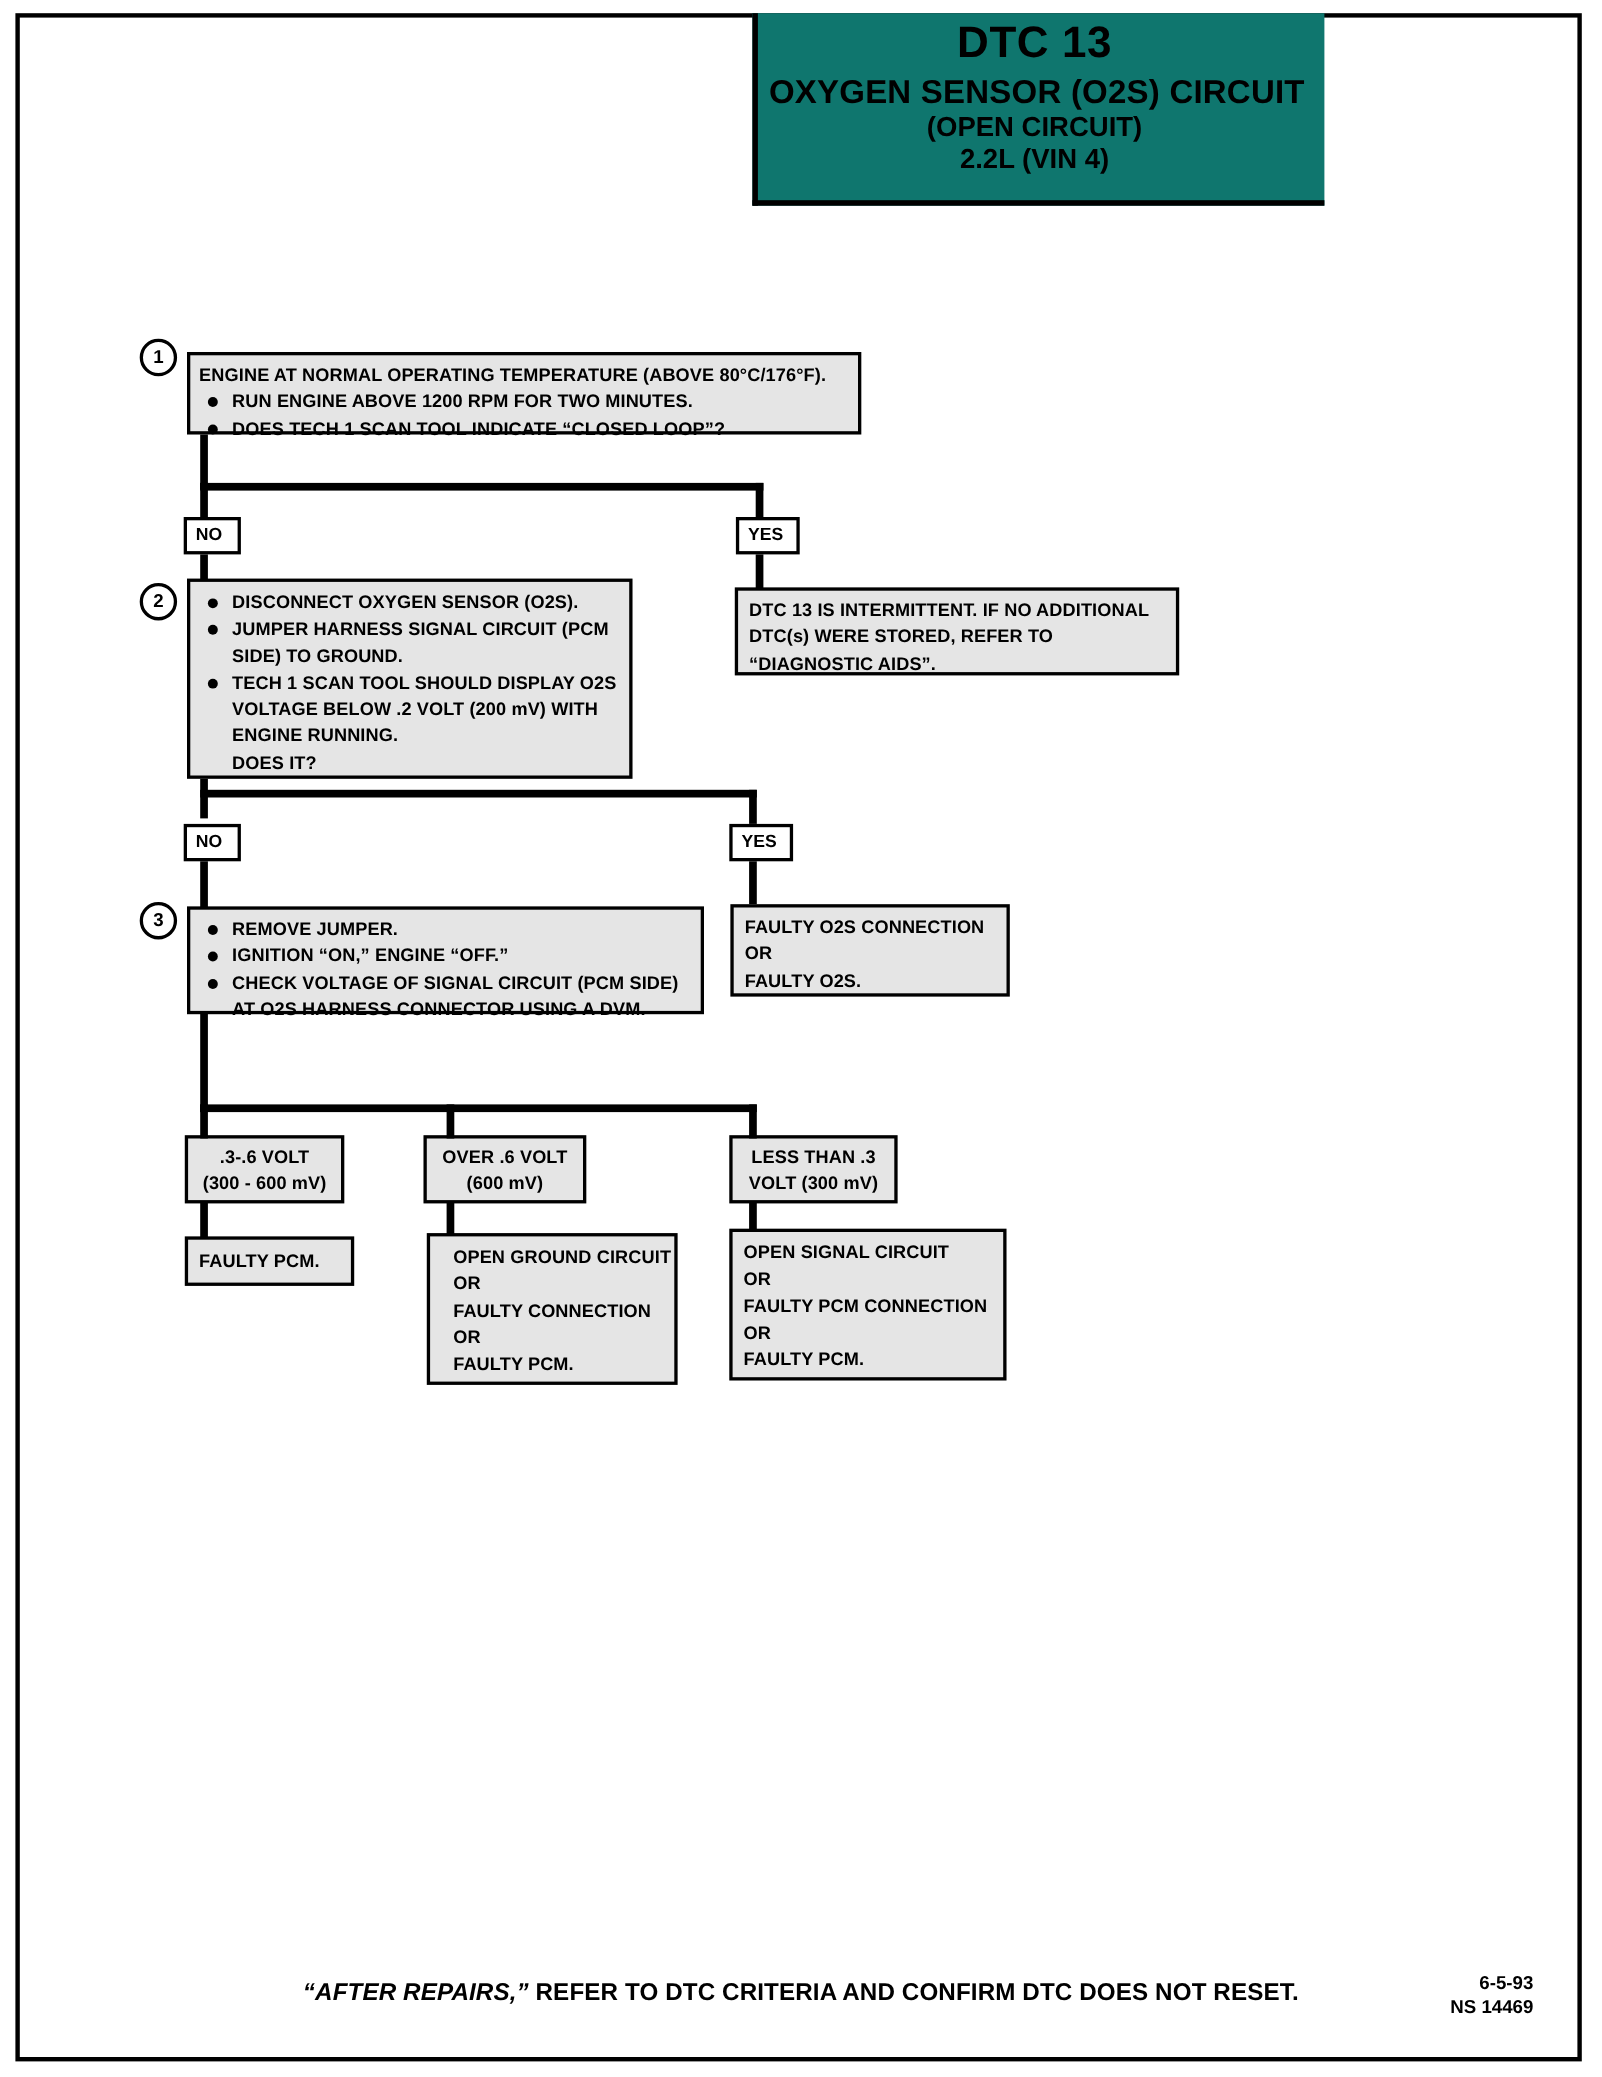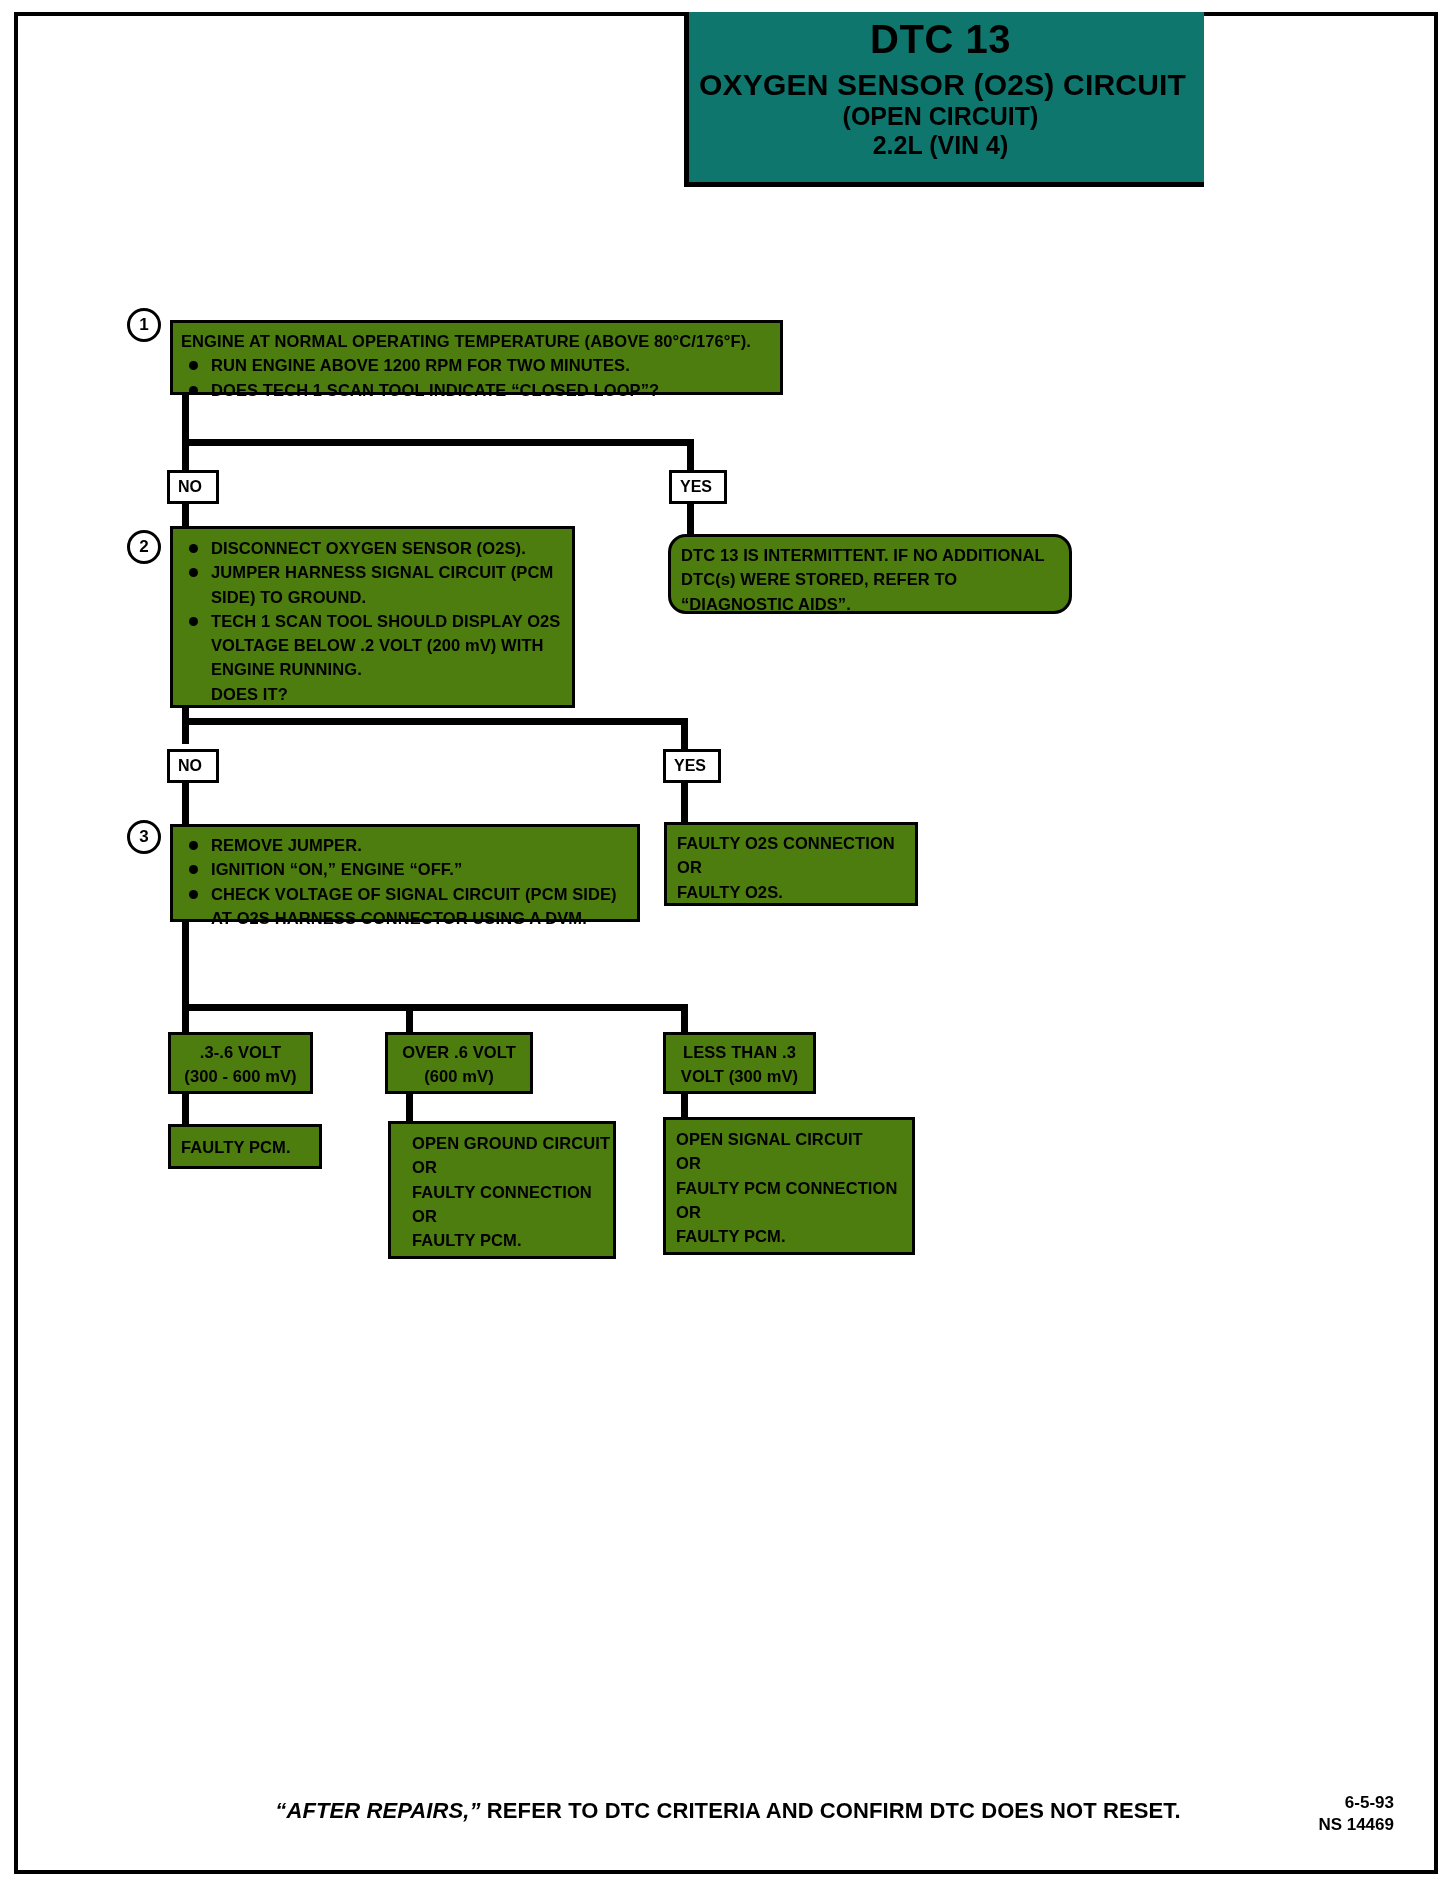--- a/index.html
+++ b/index.html
@@ -11,21 +11,21 @@
 
   
   .header-box{position:absolute;left:684px;top:12px;width:520px;height:175px;border-left:5px solid #000;border-bottom:5px solid #000;box-sizing:border-box;background:#0f766e;}
   .header-inner{padding:6px 22px 0 10px;text-align:center;}
   .hdr-dtc{font-size:40px;font-weight:bold;letter-spacing:.5px;line-height:1.05;text-align:center;}
   .hdr-main{font-size:30px;font-weight:bold;letter-spacing:.2px;line-height:1.12;margin-top:8px;text-align:center;white-space:nowrap;}
   .hdr-sub{font-size:25px;font-weight:bold;line-height:1.1;margin-top:1px;text-align:center;}
   .hdr-eng{font-size:25px;font-weight:bold;line-height:1.1;margin-top:2px;text-align:center;}
 
   
-  .box{position:absolute;border:3px solid #000;box-sizing:border-box;background:#4d7c0f;}
+  .box{position:absolute;border:3px solid #000;box-sizing:border-box;background:#e5e5e5;}
   .box .txt{font-size:16.5px;font-weight:bold;line-height:1.47;letter-spacing:.1px;}
 
   
   .step-circle{position:absolute;width:34px;height:34px;border:3px solid #000;border-radius:50%;box-sizing:border-box;background:#fff;
                display:flex;align-items:center;justify-content:center;font-size:17px;font-weight:bold;z-index:5;}
 
   
   .yn{position:absolute;border:3px solid #000;box-sizing:border-box;background:#fff;
       display:flex;align-items:center;justify-content:flex-start;padding-left:8px;
       font-size:16px;font-weight:bold;z-index:4;}
@@ -93,21 +93,21 @@
         <li>JUMPER HARNESS SIGNAL CIRCUIT (PCM</li>
         <li class="nobul">SIDE) TO GROUND.</li>
         <li>TECH 1 SCAN TOOL SHOULD DISPLAY O2S</li>
         <li class="nobul">VOLTAGE BELOW .2  VOLT (200 mV) WITH</li>
         <li class="nobul">ENGINE RUNNING.</li>
         <li class="nobul">DOES IT?</li>
       </ul>
     </div>
   </div>
 
-  <div class="box" style="left:668px;top:534px;width:404px;height:80px;border-radius:18px;">
+  <div class="box" style="left:668px;top:534px;width:404px;height:80px;">
     <div class="txt" style="padding:6px 4px 0 10px;">
       <div>DTC 13 IS INTERMITTENT.  IF NO ADDITIONAL</div>
       <div>DTC(s) WERE STORED, REFER TO</div>
       <div>“DIAGNOSTIC AIDS”.</div>
     </div>
   </div>
 
   <div class="ln" style="left:182px;top:708px;width:7px;height:36px;"></div>
   <div class="ln" style="left:182px;top:718px;width:506px;height:7px;"></div>
   <div class="ln" style="left:681px;top:718px;width:7px;height:32px;"></div>

